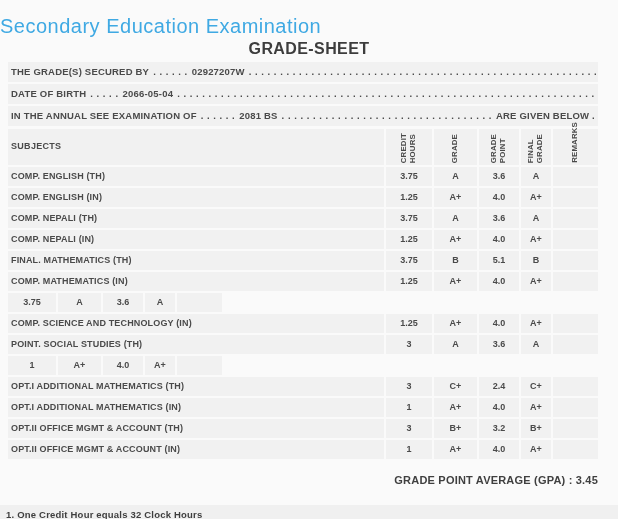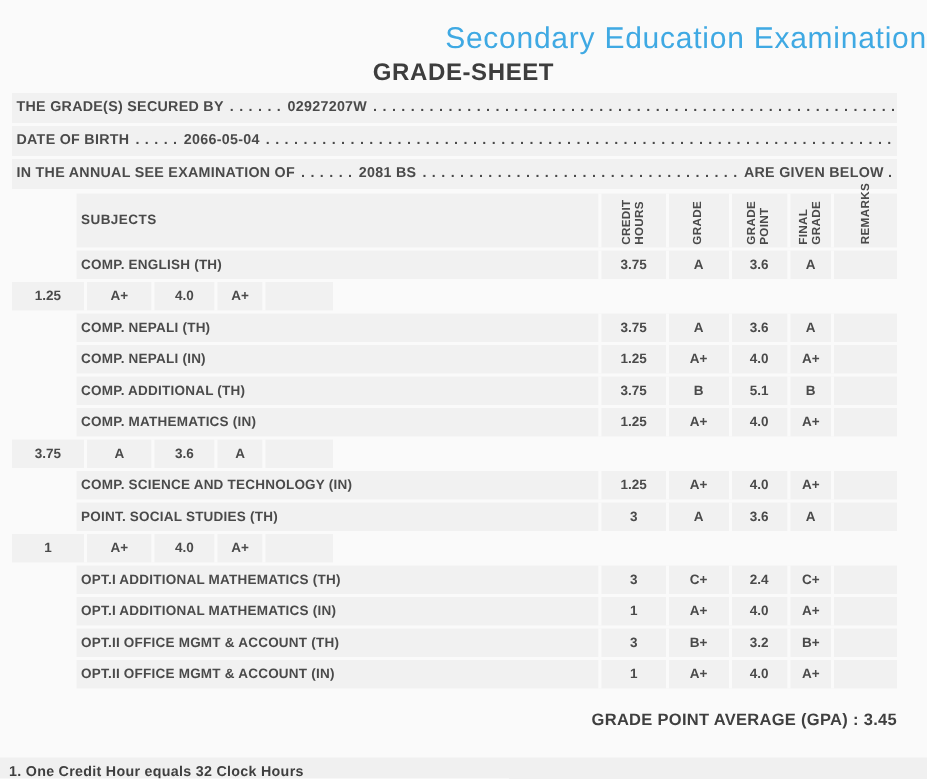--- a/index.html
+++ b/index.html
@@ -1,21 +1,21 @@
 <!DOCTYPE html>
 <html><head>
 <meta charset="utf-8">
 <style>
   html,body{margin:0;padding:0;background:#fafafa;}
   .page{
     position:relative;width:618px;height:519px;overflow:hidden;
     background:#fafafa;font-family:"Liberation Sans",sans-serif;color:#4a4a4a;
   }
   .title{
-    padding-top:15px;text-align:right;font-size:20px;line-height:22px;
+    padding-top:15px;text-align:left;font-size:20px;line-height:22px;
     color:#3fa9e3;letter-spacing:.5px;font-weight:400;
   }
   .subtitle{
     margin-top:6px;text-align:center;font-size:16px;line-height:12px;
     font-weight:bold;color:#3d3d3d;letter-spacing:.4px;
   }
   .content{margin:7px 0 0 8px;width:590px;}
   
   .info-line{
     height:20px;line-height:20px;background:#f1f1f1;margin-bottom:2px;
@@ -42,21 +42,21 @@
     letter-spacing:.2px;
   }
   .trow{display:flex;height:19px;margin-bottom:2px;}
   .tcell{
     background:#f1f1f1;box-sizing:border-box;border-left:2px solid #fafafa;
     font-size:9px;font-weight:bold;line-height:19px;overflow:hidden;white-space:nowrap;
   }
   .tcell:first-child{border-left:none;}
   .cell-subject{padding-left:3px;letter-spacing:.15px;}
   .cell-val{text-align:center;}
-  .c-subject{width:376px;margin-left:43px;}
+  .c-subject{width:376px;}
   .c-credit{width:48px;}
   .c-grade{width:45px;}
   .c-gpoint{width:42px;}
   .c-final{width:32px;}
   .c-remarks{width:47px;}
   
   .gpa{
     margin-top:15px;width:590px;text-align:right;font-size:11px;
     font-weight:bold;color:#3f3f3f;letter-spacing:.2px;
   }
@@ -106,20 +106,21 @@
       <div id="tbody">
           <div class="trow">
             <div class="tcell c-subject cell-subject">COMP. ENGLISH (TH)</div>
             <div class="tcell c-credit cell-val">3.75</div>
             <div class="tcell c-grade cell-val">A</div>
             <div class="tcell c-gpoint cell-val">3.6</div>
             <div class="tcell c-final cell-val">A</div>
             <div class="tcell c-remarks cell-val"></div>
           </div>
           <div class="trow">
+            <div class="tcell c-subject cell-subject">COMP. ENGLISH (IN)</div>
             <div class="tcell c-credit cell-val">1.25</div>
             <div class="tcell c-grade cell-val">A+</div>
             <div class="tcell c-gpoint cell-val">4.0</div>
             <div class="tcell c-final cell-val">A+</div>
             <div class="tcell c-remarks cell-val"></div>
           </div>
           <div class="trow">
             <div class="tcell c-subject cell-subject">COMP. NEPALI (TH)</div>
             <div class="tcell c-credit cell-val">3.75</div>
             <div class="tcell c-grade cell-val">A</div>
@@ -129,21 +130,21 @@
           </div>
           <div class="trow">
             <div class="tcell c-subject cell-subject">COMP. NEPALI (IN)</div>
             <div class="tcell c-credit cell-val">1.25</div>
             <div class="tcell c-grade cell-val">A+</div>
             <div class="tcell c-gpoint cell-val">4.0</div>
             <div class="tcell c-final cell-val">A+</div>
             <div class="tcell c-remarks cell-val"></div>
           </div>
           <div class="trow">
-            <div class="tcell c-subject cell-subject">COMP. ADDITIONAL (TH)</div>
+            <div class="tcell c-subject cell-subject">FINAL. MATHEMATICS (TH)</div>
             <div class="tcell c-credit cell-val">3.75</div>
             <div class="tcell c-grade cell-val">B</div>
             <div class="tcell c-gpoint cell-val">5.1</div>
             <div class="tcell c-final cell-val">B</div>
             <div class="tcell c-remarks cell-val"></div>
           </div>
           <div class="trow">
             <div class="tcell c-subject cell-subject">COMP. MATHEMATICS (IN)</div>
             <div class="tcell c-credit cell-val">1.25</div>
             <div class="tcell c-grade cell-val">A+</div>

